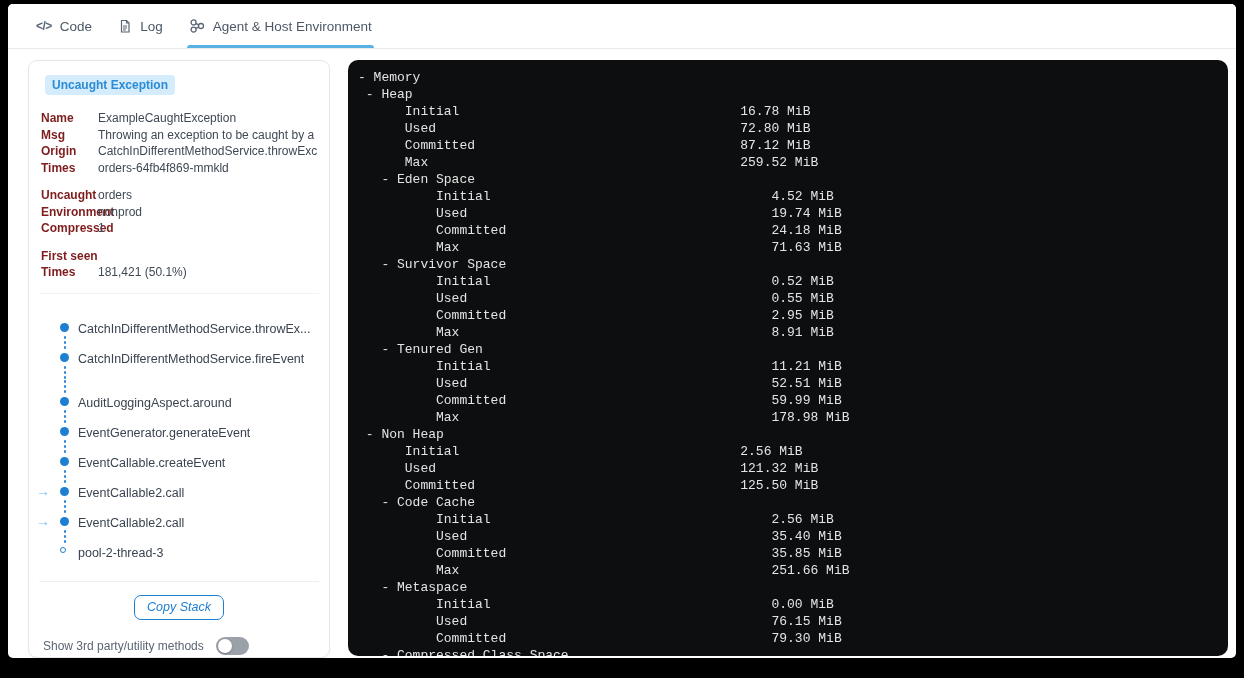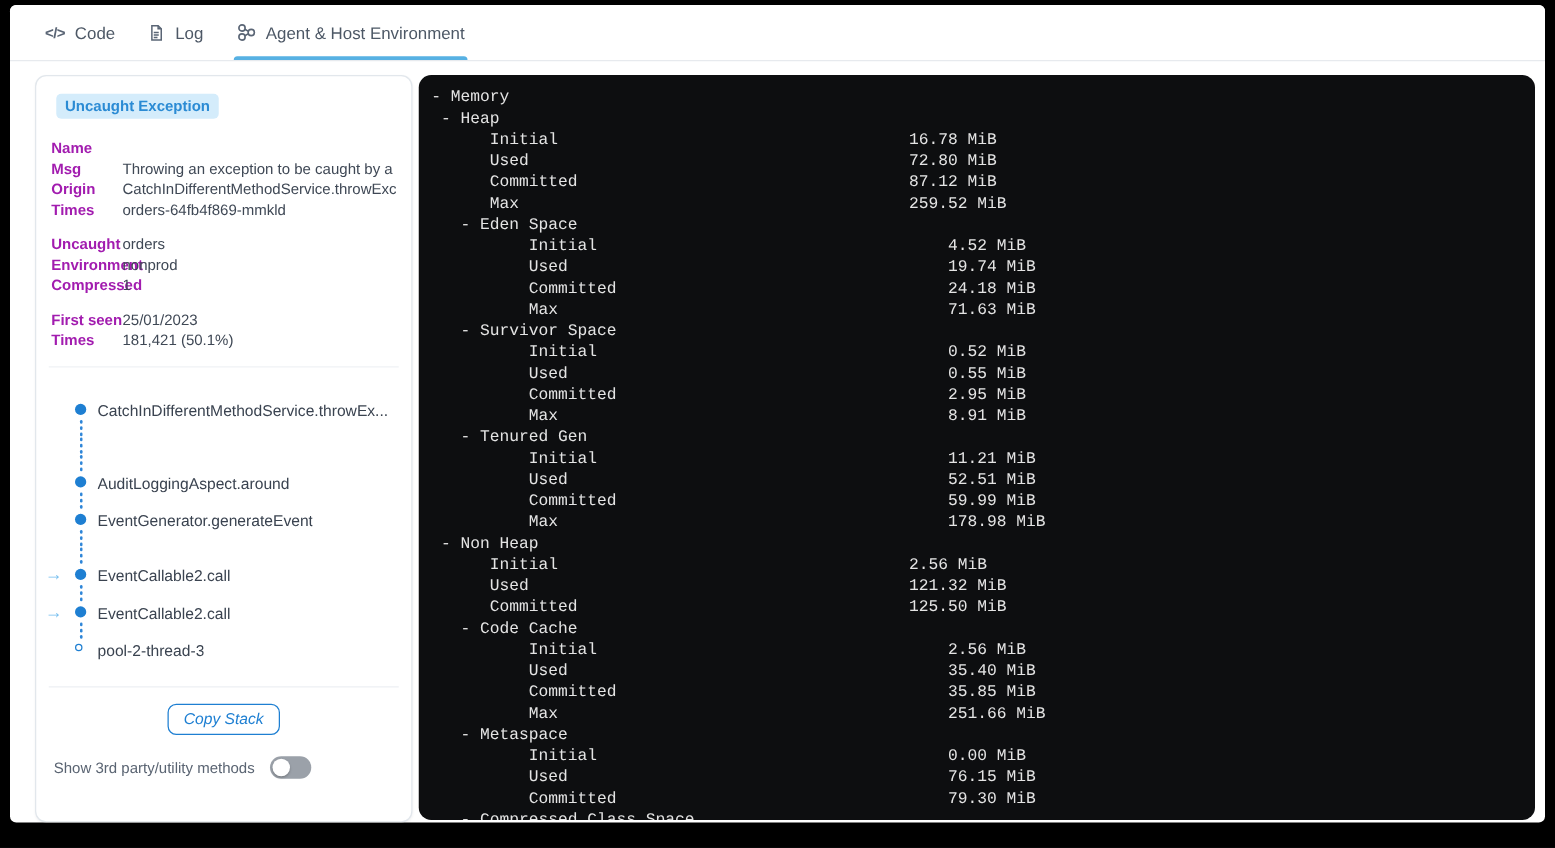--- a/index.html
+++ b/index.html
@@ -25,32 +25,32 @@
     display:flex;align-items:center;gap:8px;position:relative;cursor:pointer;
     color:#4d5866;font-size:13.5px;
   }
   .tab.active::after{
     content:"";position:absolute;left:-2px;right:-2px;bottom:0;height:3px;
     background:var(--underline);border-radius:3px 3px 0 0;
   }
   .tab .ticon{color:#5a6575;display:flex;align-items:center;}
   .code-glyph{font-size:12px;font-weight:700;letter-spacing:-.5px;}
   
-  .content{display:flex;gap:5px;padding:11px 8px 0 20px;}
+  .content{display:flex;gap:18px;padding:11px 8px 0 20px;}
   .card{
     width:302px;height:598px;background:#fff;border:1px solid #e2e7ec;border-radius:9px;
     box-shadow:0 1px 2px rgba(16,24,40,.05);padding:12px;position:relative;overflow:hidden;
   }
   .badge{
     display:inline-block;margin:2px 0 4px 4px;padding:3px 7px;border-radius:4px;
     background:var(--badge-bg);color:var(--badge-fg);font-size:12px;font-weight:600;
   }
   .kv-group{margin-top:11px;}
   .kv{display:flex;font-size:12px;line-height:16.5px;}
-  .kv .k{flex:none;width:57px;color:#a21caf;font-weight:700;}
+  .kv .k{flex:none;width:57px;color:#7f1d1d;font-weight:700;}
   .kv .v{flex:1;color:#3f4855;white-space:nowrap;overflow:hidden;}
   .soft-divider{border:none;border-top:1px solid #f0f2f5;margin:12px -2px 0;}
   
   .stack{margin-top:26px;}
   .frame-row{position:relative;height:16px;display:flex;align-items:flex-end;cursor:pointer;}
   .frame-dot{
     position:absolute;left:19px;top:3.5px;width:9px;height:9px;border-radius:50%;
     background:var(--accent);
   }
   .frame-dot.hollow{background:#fff;border:1.6px solid var(--accent);width:6px;height:6px;}
@@ -119,20 +119,21 @@
   </div>
 
   <div class="content">
 
     <div class="card">
       <span class="badge">Uncaught Exception</span>
 
       <div class="kv-group">
           <div class="kv">
             <span class="k">Name</span>
+            <span class="v">ExampleCaughtException</span>
           </div>
           <div class="kv">
             <span class="k">Msg</span>
             <span class="v">Throwing an exception to be caught by a dif</span>
           </div>
           <div class="kv">
             <span class="k">Origin</span>
             <span class="v">CatchInDifferentMethodService.throwExcep</span>
           </div>
           <div class="kv">
@@ -150,39 +151,42 @@
             <span class="v">nonprod</span>
           </div>
           <div class="kv">
             <span class="k">Compressed</span>
             <span class="v">1</span>
           </div>
         </div>
       <div class="kv-group">
           <div class="kv">
             <span class="k">First seen</span>
-            <span class="v">25/01/2023</span>
           </div>
           <div class="kv">
             <span class="k">Times</span>
             <span class="v">181,421 (50.1%)</span>
           </div>
         </div>
       <hr class="soft-divider">
 
       <div class="stack">
           <div class="frame-row">
             <span class="frame-dot"></span>
             <span class="frame-label">CatchInDifferentMethodService.throwEx...</span>
           </div>
           <div class="connector">
             <i></i>
             <i></i>
             <i></i>
           </div>
+          <div class="frame-row">
+            <span class="frame-dot"></span>
+            <span class="frame-label">CatchInDifferentMethodService.fireEvent</span>
+          </div>
           <div class="connector">
             <i></i>
             <i></i>
             <i></i>
           </div>
           <div class="connector">
             <i></i>
             <i></i>
             <i></i>
           </div>
@@ -196,20 +200,24 @@
             <i></i>
           </div>
           <div class="frame-row">
             <span class="frame-dot"></span>
             <span class="frame-label">EventGenerator.generateEvent</span>
           </div>
           <div class="connector">
             <i></i>
             <i></i>
             <i></i>
+          </div>
+          <div class="frame-row">
+            <span class="frame-dot"></span>
+            <span class="frame-label">EventCallable.createEvent</span>
           </div>
           <div class="connector">
             <i></i>
             <i></i>
             <i></i>
           </div>
           <div class="frame-row">
             <span class="jump-arrow">→</span>
             <span class="frame-dot"></span>
             <span class="frame-label">EventCallable2.call</span>

